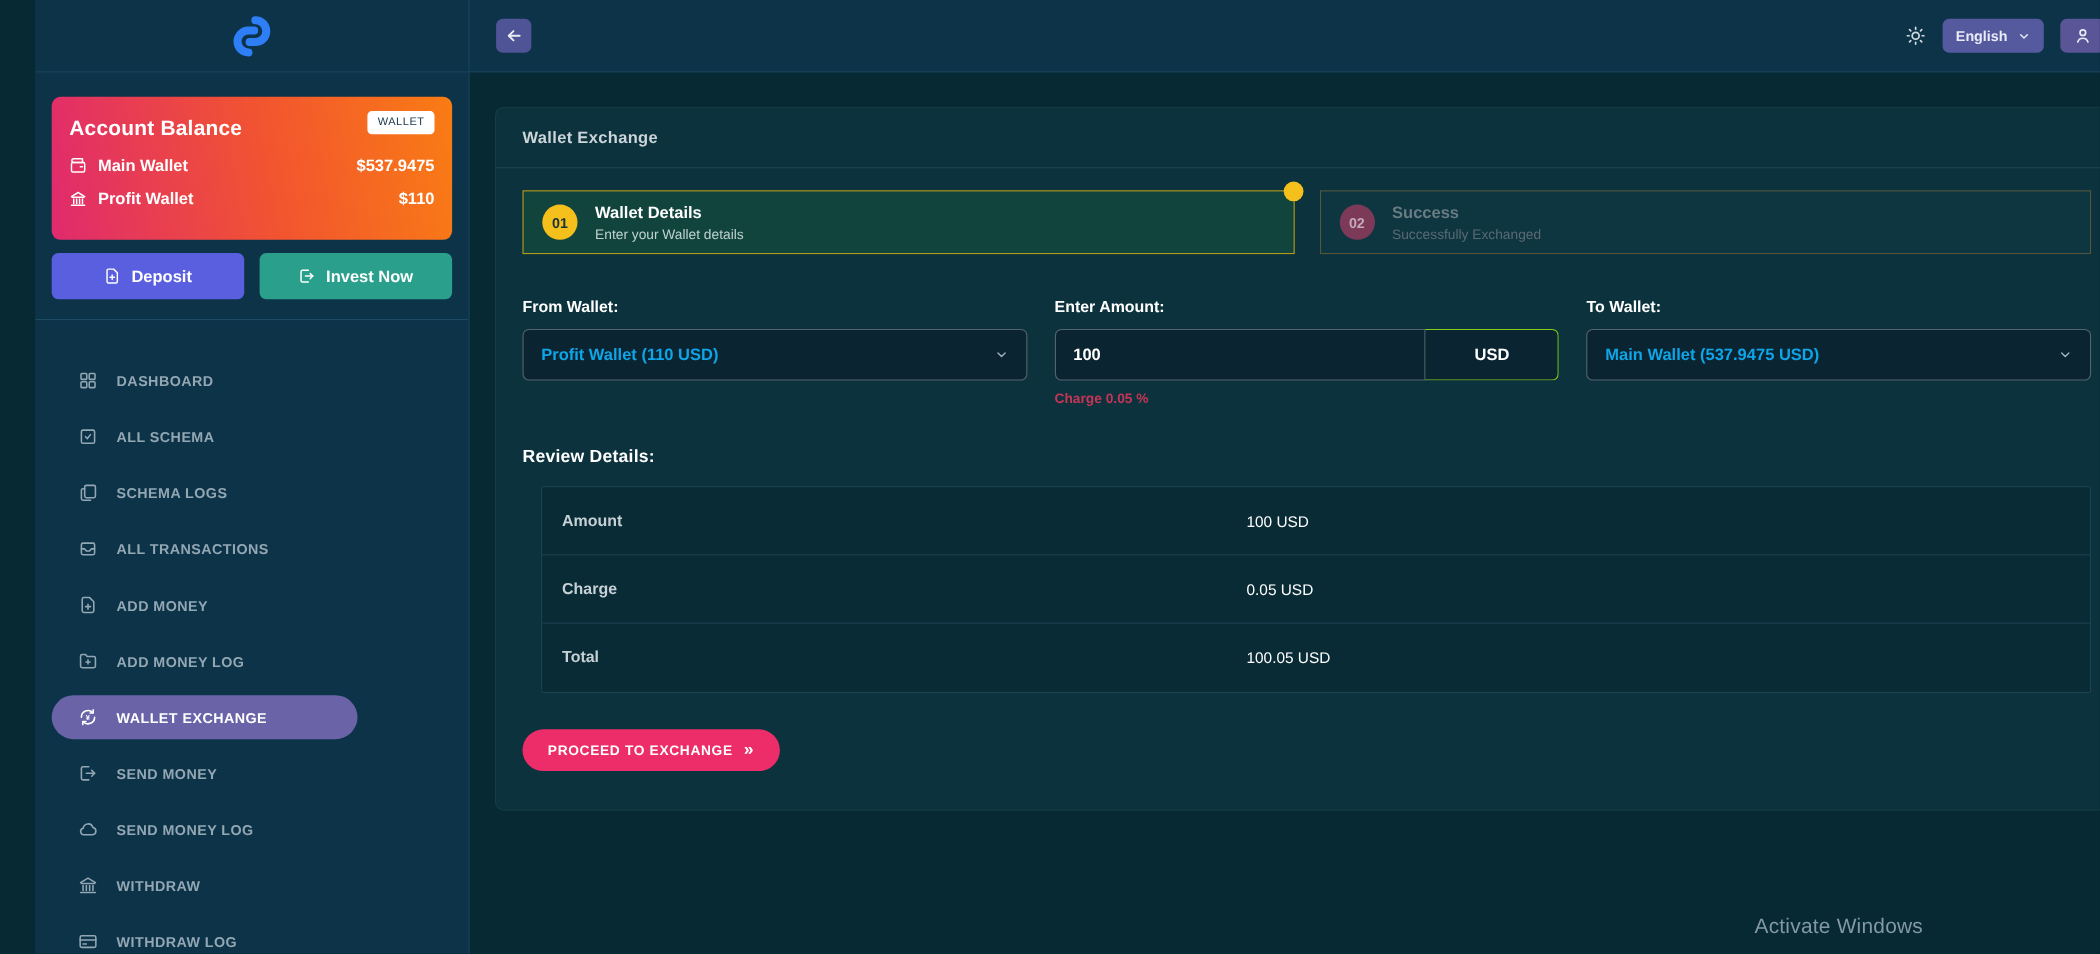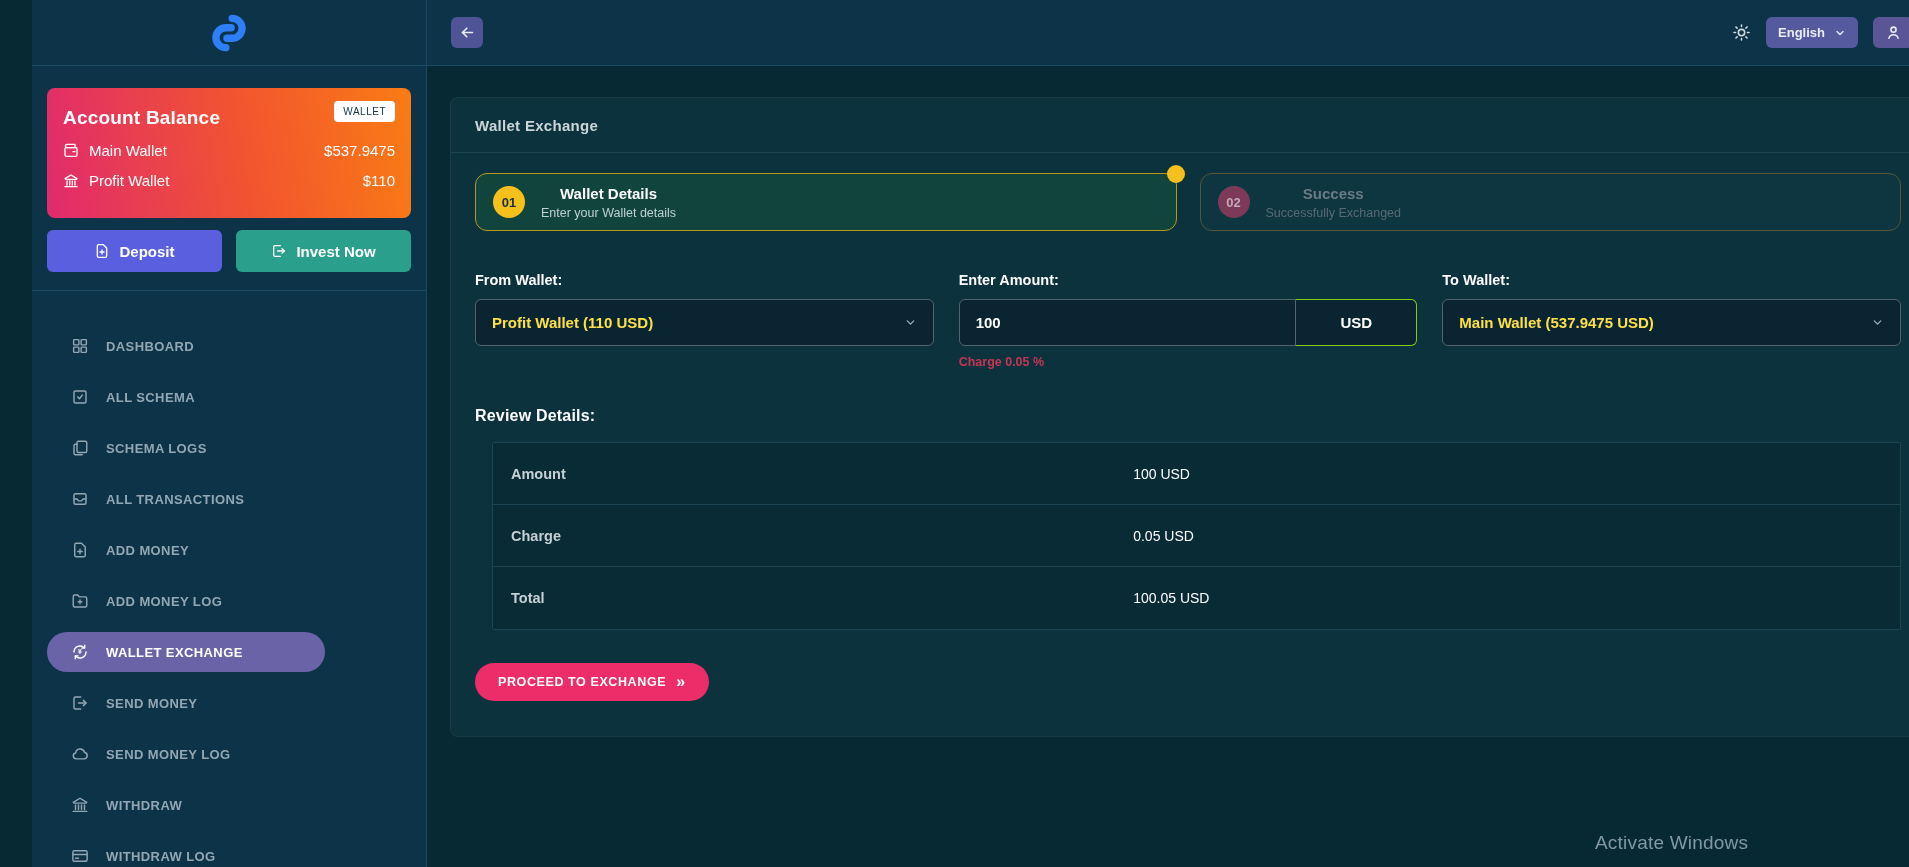--- a/index.html
+++ b/index.html
@@ -44,21 +44,21 @@
     height:130px; border-radius:8px; padding:13px 16px;
     background:linear-gradient(80deg,#e02a6e 0%,#f2552f 55%,#f97c14 100%);
     position:relative;
   }
   .balance-head { display:flex; align-items:flex-start; justify-content:space-between; }
   .balance-title { font-size:19px; font-weight:bold; letter-spacing:.2px; padding-top:6px; }
   .wallet-badge {
     background:#fff; color:#123349; font-size:10px; font-weight:normal; letter-spacing:.5px;
     padding:5px 9px; border-radius:4px;
   }
-  .balance-row { display:flex; align-items:center; gap:10px; margin-top:13px; font-size:15px; font-weight:normal; }
+  .balance-row { display:flex; align-items:center; gap:10px; margin-top:13px; font-size:15px; font-weight:bold; }
   .balance-row .amt { margin-left:auto; }
   .balance-actions { display:flex; gap:14px; margin-top:12px; }
   .balance-actions button {
     flex:1; height:42px; border:none; border-radius:6px; color:#fff; cursor:pointer;
     font-family:inherit; font-size:15px; font-weight:bold;
     display:flex; align-items:center; justify-content:center; gap:9px;
   }
   .deposit-btn { background:#5a5fe0; }
   .invest-btn  { background:#2aa08c; }
   .sidebar-divider { margin:18px -15px 0; border-bottom:1px solid #1d4a63; }
@@ -78,22 +78,22 @@
     border:1px solid rgba(255,255,255,.05); border-radius:8px;
   }
   .card-header {
     height:55px; display:flex; align-items:center; padding:0 24px;
     border-bottom:1px solid #1c4553; color:#ccd6da; font-size:15px; font-weight:bold; letter-spacing:.3px;
   }
   .card-body { padding:20px 26px 0 24px; }
 
   .steps { display:flex; gap:23px; margin-bottom:41px; }
   .step {
-    flex:1; height:58px; border-radius:12px; position:relative;
-    display:flex; align-items:center; gap:16px; padding:0 17px; cursor:pointer;text-align:center;
+    flex:1; height:58px; border-radius:0; position:relative;
+    display:flex; align-items:center; gap:16px; padding:0 17px; cursor:pointer;
   }
   .step.active   { background:#12443e; border:1px solid #b89a1a; }
   .step.inactive { background:#0d3641; border:1px solid #56573a; }
   .step-circle {
     width:32px; height:32px; border-radius:50%; flex:0 0 32px;
     display:flex; align-items:center; justify-content:center; font-size:13px; font-weight:bold;
   }
   .step.active .step-circle   { background:#f5c01c; color:#16323c; }
   .step.inactive .step-circle { background:#7d3a58; color:#c4a9b6; }
   .step-title { font-size:15px; font-weight:bold; color:#fff; margin-bottom:4px; }
@@ -103,21 +103,21 @@
   .step-dot {
     position:absolute; top:-9px; right:-9px; width:18px; height:18px;
     border-radius:50%; background:#f5c01c;
   }
 
   .form-row { display:grid; grid-template-columns:1fr 1fr 1fr; gap:25px; }
   .form-label { font-size:14.5px; font-weight:bold; margin-bottom:11px; }
   .select {
     height:47px; background:#0a2531; border:1px solid #54646e; border-radius:6px;
     display:flex; align-items:center; justify-content:space-between;
-    padding:0 16px; font-size:15px; font-weight:bold; cursor:pointer; color:#fde047;
+    padding:0 16px; font-size:15px; font-weight:bold; cursor:pointer; color:#0ea5e9;
   }
   .select .chev { color:#9fb0b8; display:flex; }
   .amount-group { display:flex; height:47px; }
   .amount-input {
     flex:1; min-width:0; background:#0a2531; border:1px solid #54646e; border-radius:6px 0 0 6px;
     color:#fff; font-size:15px; font-weight:bold; padding:0 16px; outline:none; font-family:inherit;
   }
   .amount-addon {
     width:122px; background:#0a2531; border:1px solid #84cc16; border-left:1px solid #54646e;
     margin-left:-1px; border-radius:0 6px 6px 0;

